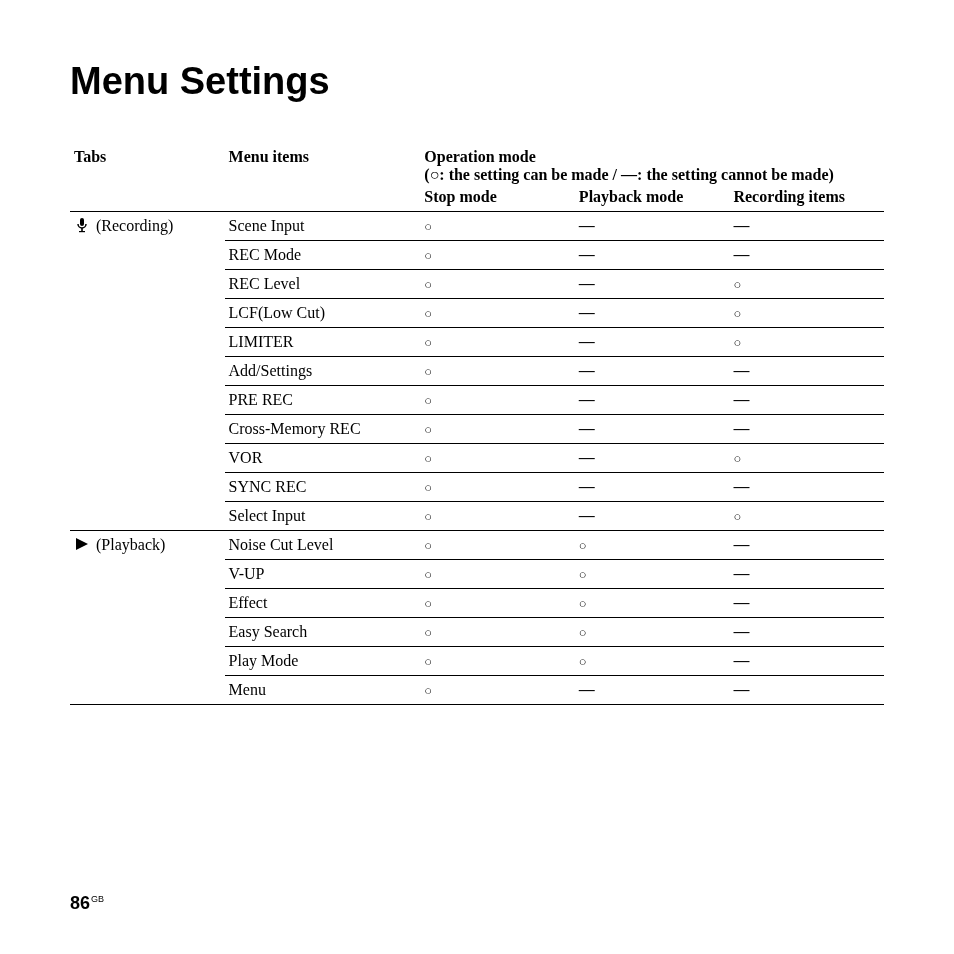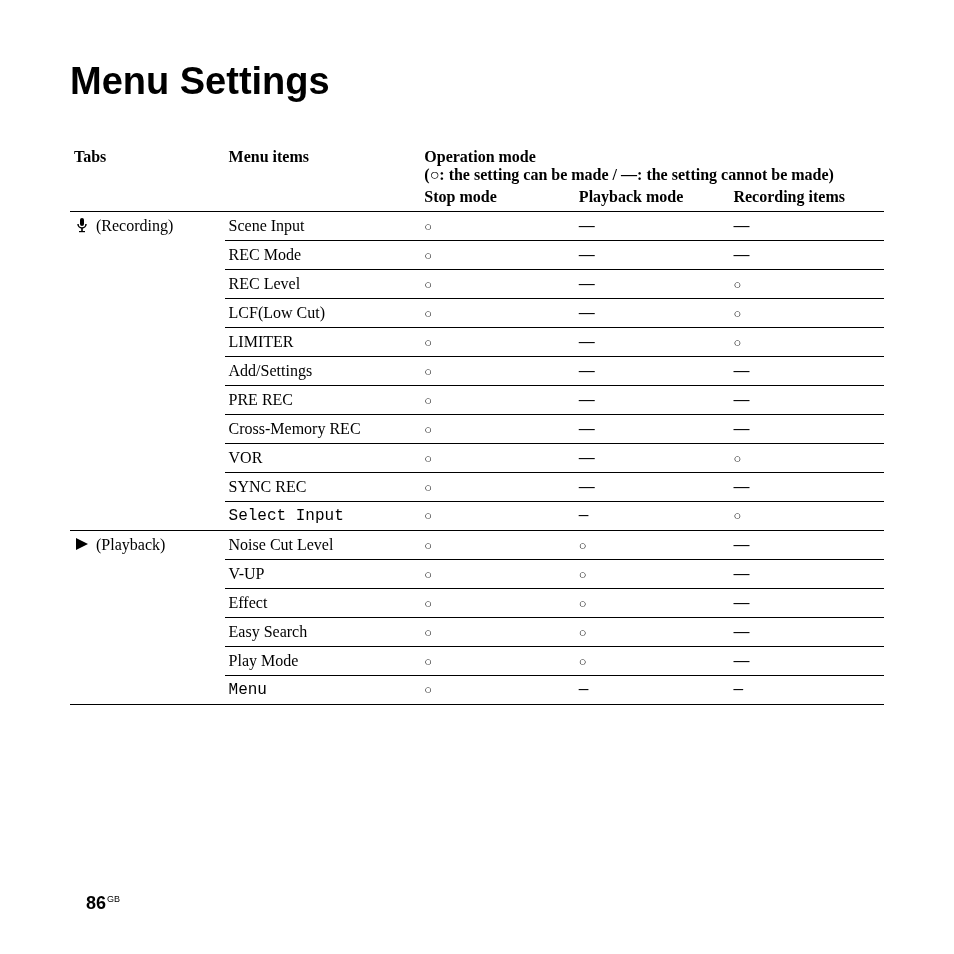--- a/index.html
+++ b/index.html
@@ -33,30 +33,30 @@
     padding: 5px 4px;
     font-weight: normal;
   }
   .hdr-row th { font-weight: bold; border-bottom: 1px solid #000; }
   .hdr-top th { padding-bottom: 2px; margin-left: 26px; }
   .hdr-sub th { padding-top: 2px; border-bottom: 1px solid #000; margin-top: 40px; }
   .no-top-border { border-bottom: none !important; }
   .legend { font-weight: bold; font-size: 16px; }
   .row-line td.cell { border-bottom: 1px solid #000; }
   .row-line td.tabcell { border-bottom: none; }
-  .section-end td { border-bottom: 1px solid #000 !important; font-family: Liberation Mono, monospace; }
+  .section-end td { border-bottom: 1px solid #000 !important; }
   .tabcell { vertical-align: top; }
   .tab-inner { display: flex; align-items: flex-start; gap: 6px; }
   .icon { width: 16px; height: 16px; flex: 0 0 16px; }
   .sym { font-family: Arial, sans-serif; }
   .circ::before { content: "\25CB"; font-size: 13px; }
   .dash::before { content: "\2014"; }
   .pagefoot {
     position: absolute;
-    left: 86px;
+    left: 70px;
     bottom: 40px;
     font-family: Arial, Helvetica, sans-serif;
     font-weight: bold;
     font-size: 18px;
   }
   .pagefoot sup { font-size: 9px; font-weight: normal; margin-left: 1px; }
 </style>
 </head>
 <body>
 

